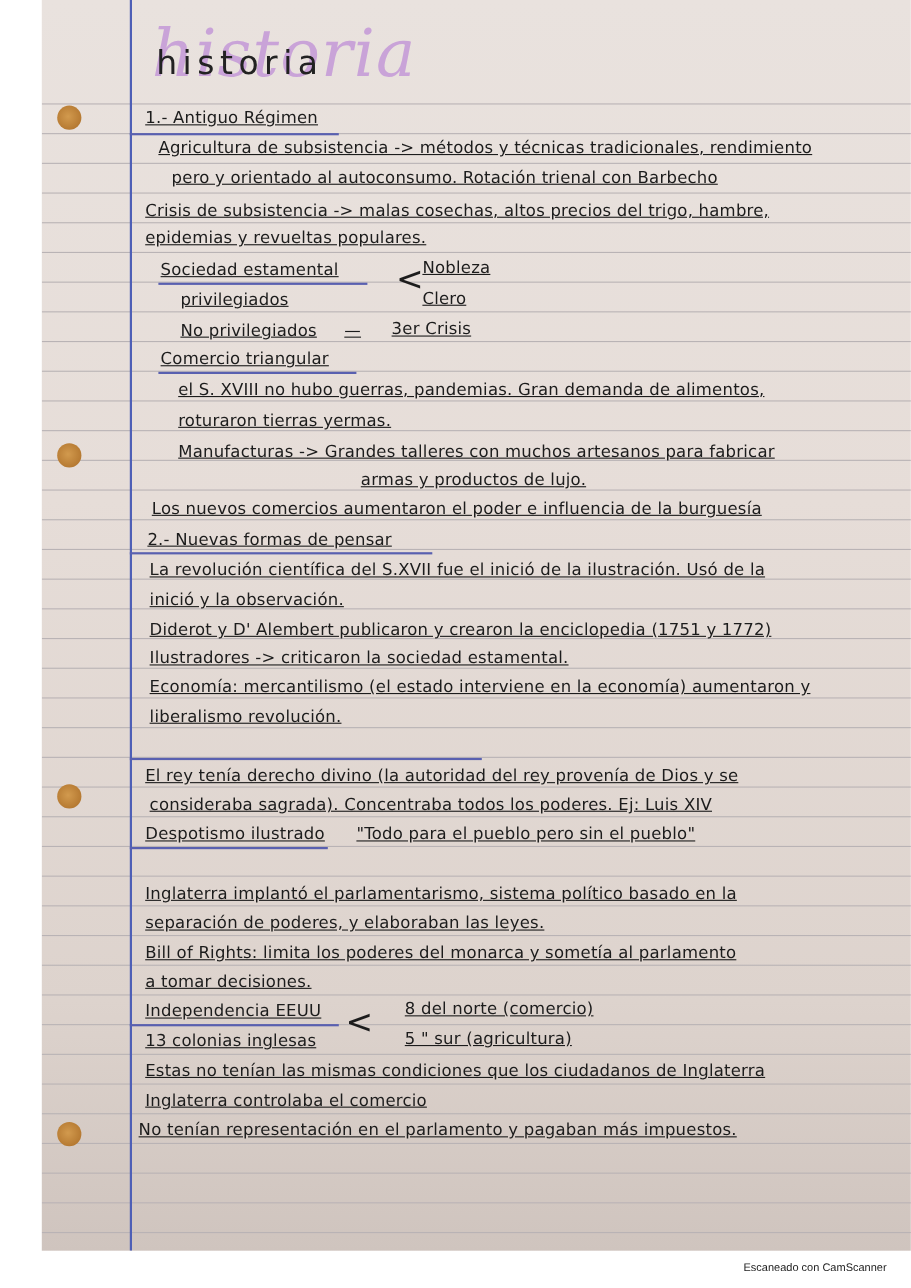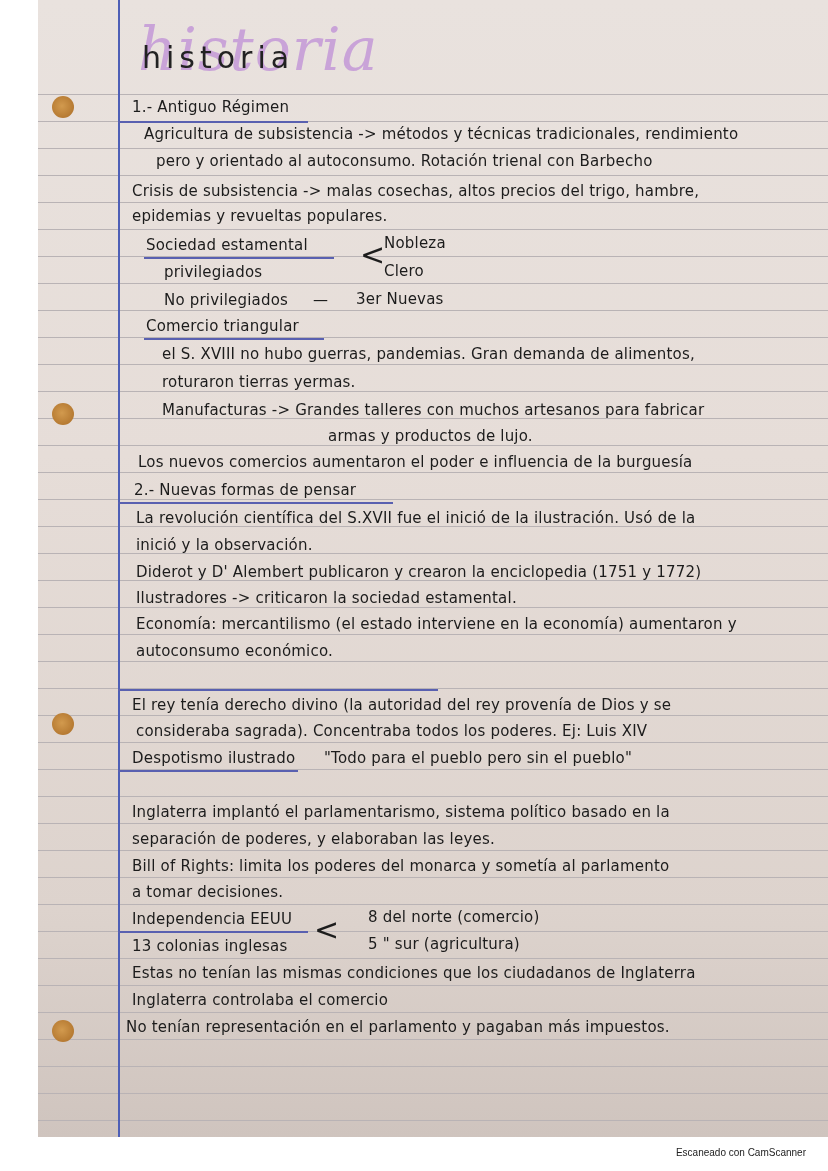--- a/index.html
+++ b/index.html
@@ -25,21 +25,21 @@
   .title-bg {
     position: absolute; left: 100px; top: 14px; font-family: "DejaVu Serif", serif;
     font-style: italic; font-size: 60px; color: #c9a3d8; letter-spacing: 1px;
   }
   .title-fg {
     position: absolute; left: 104px; top: 40px; font-family: "DejaVu Sans", sans-serif;
     font-size: 30px; color: #222; letter-spacing: 5px;
   }
   .line {
     position: absolute; font-size: 15px; color: #1c1c1c; white-space: nowrap;
-    letter-spacing: 0.2px; line-height: 20px;
+    letter-spacing: 0.2px; line-height: 20px; text-decoration: underline;
   }
   .heading { font-size: 15px; }
   .uline { position: absolute; height: 1.5px; background: #5960b0; }
   .brace {
     position: absolute; font-size: 30px; color: #1c1c1c; line-height: 30px;
   }
   .watermark {
     position: absolute; right: 22px; top: 1147px; font-size: 10px; color: #222;
     font-family: "Liberation Sans", sans-serif;
   }
@@ -108,38 +108,38 @@
   <div class="line" style="left:94px; top:206px">epidemias y revueltas populares.</div>
 
   <div class="line" style="left:108px; top:235px">Sociedad estamental</div>
   <div class="uline" style="left:106px; top:257px; width:190px"></div>
   <div class="line" style="left:126px; top:262px">privilegiados</div>
   <div class="brace" style="left:322px; top:240px">&lt;</div>
   <div class="line" style="left:346px; top:233px">Nobleza</div>
   <div class="line" style="left:346px; top:261px">Clero</div>
   <div class="line" style="left:126px; top:290px">No privilegiados</div>
   <div class="line" style="left:275px; top:290px">—</div>
-  <div class="line" style="left:318px; top:289px">3er Nuevas</div>
+  <div class="line" style="left:318px; top:289px">3er Crisis</div>
 
   <div class="line" style="left:108px; top:316px">Comercio triangular</div>
   <div class="uline" style="left:106px; top:338px; width:180px"></div>
   <div class="line" style="left:124px; top:344px">el S. XVIII no hubo guerras, pandemias. Gran demanda de alimentos,</div>
   <div class="line" style="left:124px; top:372px">roturaron tierras yermas.</div>
   <div class="line" style="left:124px; top:400px">Manufacturas -&gt; Grandes talleres con muchos artesanos para fabricar</div>
   <div class="line" style="left:290px; top:426px">armas y productos de lujo.</div>
   <div class="line" style="left:100px; top:452px">Los nuevos comercios aumentaron el poder e influencia de la burguesía</div>
 
   <div class="line heading" style="left:96px; top:480px">2.- Nuevas formas de pensar</div>
   <div class="uline" style="left:80px; top:502px; width:275px"></div>
   <div class="line" style="left:98px; top:508px">La revolución científica del S.XVII fue el inició de la ilustración. Usó de la</div>
   <div class="line" style="left:98px; top:535px">inició y la observación.</div>
   <div class="line" style="left:98px; top:562px">Diderot y D' Alembert publicaron y crearon la enciclopedia (1751 y 1772)</div>
   <div class="line" style="left:98px; top:588px">Ilustradores -&gt; criticaron la sociedad estamental.</div>
   <div class="line" style="left:98px; top:614px">Economía: mercantilismo (el estado interviene en la economía) aumentaron y</div>
-  <div class="line" style="left:98px; top:641px">autoconsumo económico.</div>
+  <div class="line" style="left:98px; top:641px">liberalismo revolución.</div>
 
   <div class="uline" style="left:80px; top:689px; width:320px"></div>
   <div class="line" style="left:94px; top:695px">El rey tenía derecho divino (la autoridad del rey provenía de Dios y se</div>
   <div class="line" style="left:98px; top:721px">consideraba sagrada). Concentraba todos los poderes. Ej: Luis XIV</div>
   <div class="line" style="left:94px; top:748px">Despotismo ilustrado</div>
   <div class="uline" style="left:80px; top:770px; width:180px"></div>
   <div class="line" style="left:286px; top:748px">"Todo para el pueblo pero sin el pueblo"</div>
   <div class="line" style="left:94px; top:802px">Inglaterra implantó el parlamentarismo, sistema político basado en la</div>
   <div class="line" style="left:94px; top:829px">separación de poderes, y elaboraban las leyes.</div>
   <div class="line" style="left:94px; top:856px">Bill of Rights: limita los poderes del monarca y sometía al parlamento</div>

